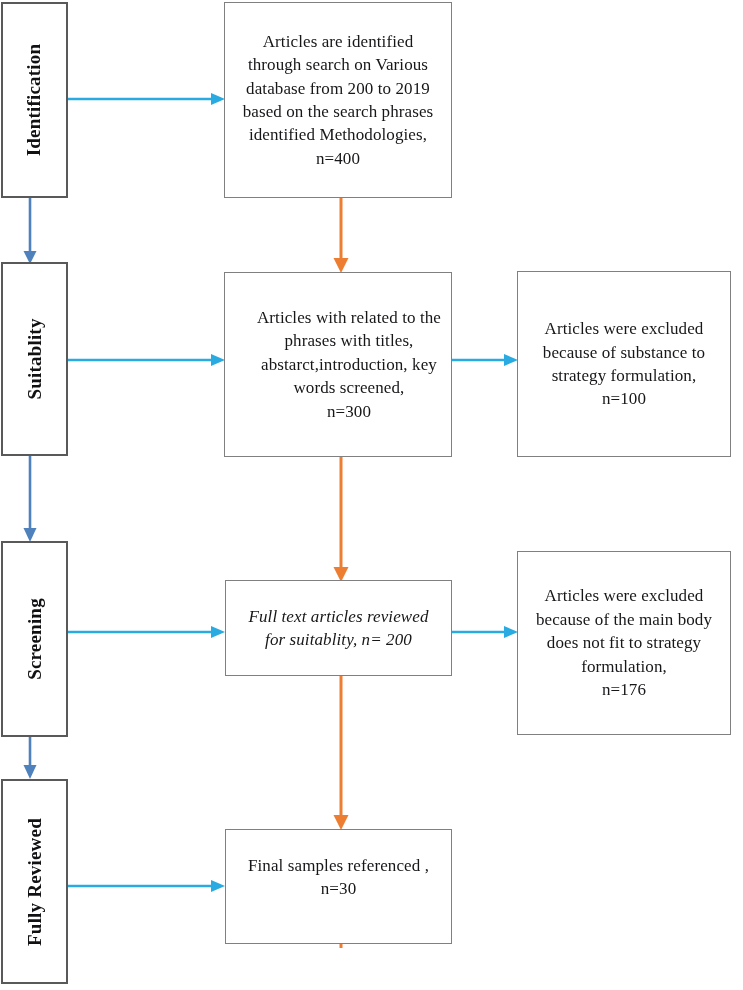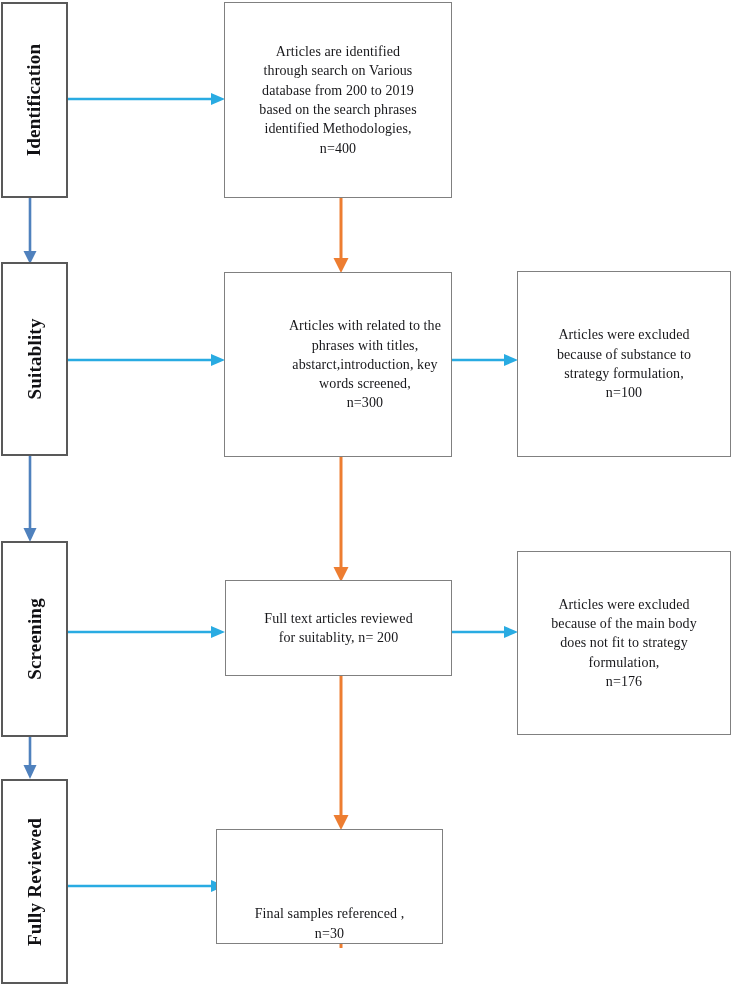--- a/index.html
+++ b/index.html
@@ -29,21 +29,21 @@
     display: flex;
     align-items: center;
     justify-content: center;
     text-align: center;
   }
   .box.stage {
     border: 2px solid #595959;
   }
   .box-text {
     font-family: "Liberation Serif", "DejaVu Serif", serif;
-    font-size: 14px;
+    font-size: 17px;
     line-height: 1.38;
     color: #17171a;
     white-space: pre-line;
     padding: 0 10px;
     letter-spacing: 0.1px;
   }
   
   .stage-label {
     font-family: "Liberation Serif", "DejaVu Serif", serif;
     font-weight: bold;
@@ -185,26 +185,26 @@
   </div>
 
   <div class="box" style="left:224px; top:272px; width:228px; height:185px;justify-content:flex-end;">
     <span class="box-text">Articles with related to the
 phrases with titles,
 abstarct,introduction, key
 words  screened,
 n=300</span>
   </div>
 
-  <div class="box" style="left:225px; top:580px; width:227px; height:96px;">
+  <div class="box" style="left:225px; top:580px; width:227px; height:96px;font-style:italic;">
     <span class="box-text">Full text articles reviewed
 for suitablity,  n= 200</span>
   </div>
 
-  <div class="box" style="left:216px; top:829px; width:227px; height:115px; align-items:flex-end;">
+  <div class="box" style="left:225px; top:829px; width:227px; height:115px; align-items:flex-start;">
     <span class="box-text" style="margin-top:24px;">Final samples referenced ,
 n=30</span>
   </div>
 
   <div class="box" style="left:517px; top:271px; width:214px; height:186px;">
     <span class="box-text">Articles were excluded
 because of substance to
 strategy formulation,
 n=100</span>
   </div>

